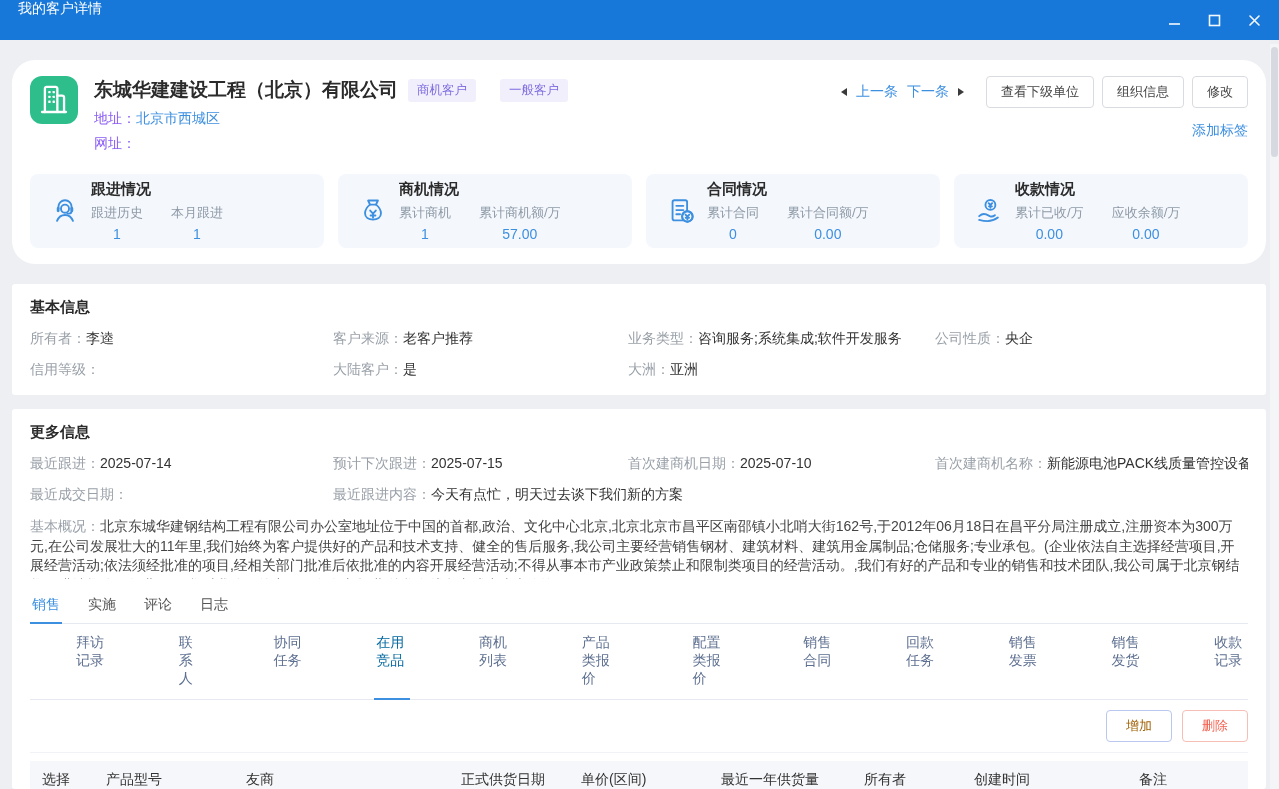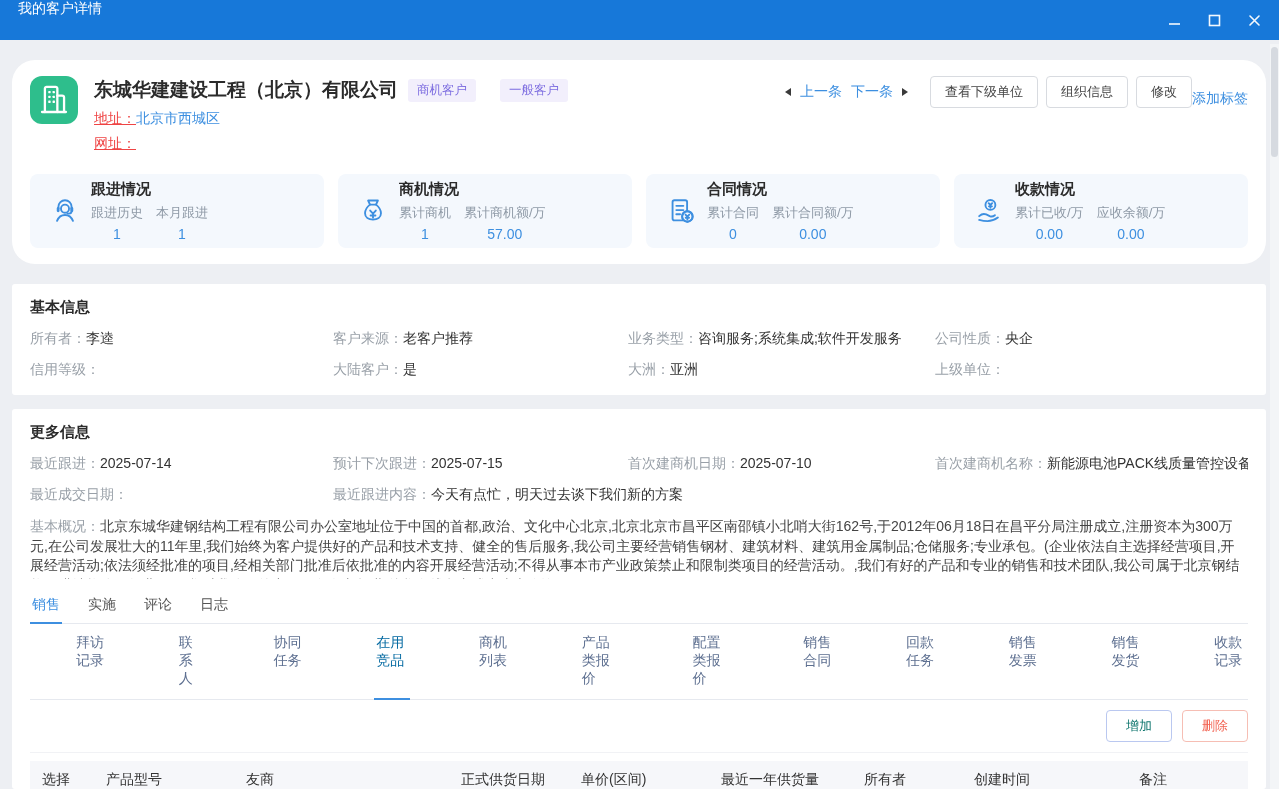--- a/index.html
+++ b/index.html
@@ -20,36 +20,36 @@
 
   
   .header-card { padding:16px 18px;border-radius:23px; }
   .header-top { display:flex; align-items:flex-start; }
   .company-avatar { width:48px; height:48px; border-radius:12px; background:#2EBE8C; display:flex; align-items:center; justify-content:center; margin-right:16px; flex:none; }
   .company-main { padding-top:1px; }
   .name-row { display:flex; align-items:center; gap:10px; }
   .company-name { font-size:19px; font-weight:bold; color:#2b2b2b; }
   .tag { background:#F2EFFC; color:#7D6DE0; font-size:12.5px; padding:3px 9px; border-radius:3px; }
   .meta-row { margin-top:7px; font-size:14px; min-height:17px; }
-  .m-label { color:#ef4444;text-decoration:underline; }
-  .header-actions { margin-left:auto; display:flex; flex-direction:row; align-items:flex-end; }
+  .m-label { color:#8b5cf6; }
+  .header-actions { margin-left:auto; display:flex; flex-direction:column; align-items:flex-end; }
   .actions-line1 { display:flex; align-items:center; }
   .pager { display:flex; align-items:center; gap:9px; margin-right:14px; font-size:14px; }
   .tri { width:0; height:0; display:inline-block; cursor:pointer; }
   .tri-left { border-top:4.5px solid transparent; border-bottom:4.5px solid transparent; border-right:6.5px solid #3a3a3a; }
   .tri-right { border-top:4.5px solid transparent; border-bottom:4.5px solid transparent; border-left:6.5px solid #3a3a3a; }
   .hbtn { padding:6px 14px; font-size:13px; color:#444; border:1px solid #D8DBE0; border-radius:4px; background:#fff; margin-left:8px; cursor:pointer; font-family:inherit; }
   .actions-line2 { margin-top:14px; font-size:14px; }
 
   
   .stats-row { display:flex; gap:14px; margin-top:21px; }
   .stat-card { flex:1; display:flex; align-items:center; background:#F4F8FD; border-radius:8px; padding:12px 14px; height:74px; }
   .stat-icon { width:42px; flex:none; display:flex; align-items:center; justify-content:center; margin-right:5px; }
   .stat-title { font-size:15px; font-weight:bold; color:#2b2b2b; margin-bottom:5px; }
-  .stat-metrics { display:flex; gap:13px; }
+  .stat-metrics { display:flex; gap:28px; }
   .metric { text-align:center; }
   .m-lab { font-size:13px; color:#8E99A6; }
   .m-val { font-size:14px; color:#3D8FE0; margin-top:4px; }
 
   
   .info-card { padding:14px 18px 16px; margin-top:20px; }
   .more-card { margin-top:14px; flex:1; padding-bottom:0; overflow:hidden; }
   .sec-title { font-size:15px; font-weight:bold; color:#2b2b2b; margin-bottom:13px; }
   .fields-grid { display:grid; grid-template-columns:303px 295px 307px 1fr; row-gap:13px; font-size:14px; }
   .field { min-height:17px; white-space:nowrap; overflow:hidden; }
@@ -63,21 +63,21 @@
   .tabs-main { margin-top:9px; border-bottom:1px solid #E6E9EF; display:flex; gap:24px; }
   .tab { padding:8px 2px; font-size:14px; color:#555; cursor:pointer; border-bottom:2px solid transparent; margin-bottom:-1px; }
   .tab.active { color:#3D8FE0; border-bottom-color:#3D8FE0; font-weight:500; }
   .tabs-sub { border-bottom:1px solid #E6E9EF; display:flex; gap:23px; }
   .subtab { padding:10px 2px; font-size:14px; color:#5D6F90; cursor:pointer; border-bottom:2px solid transparent; margin-bottom:-1px;margin-left:44px; }
   .subtab.active { color:#0369a1; border-bottom-color:#3D8FE0; }
 
   
   .toolbar { display:flex; justify-content:flex-end; gap:10px; padding:10px 0; border-bottom:1px solid #F1F2F5; }
   .btn { font-size:13px; padding:6px 19px; border-radius:4px; background:#fff; cursor:pointer; font-family:inherit; }
-  .btn-add { color:#0f766e; border:1px solid #BAC8F0; }
+  .btn-add { color:#a16207; border:1px solid #BAC8F0; }
   .btn-del { color:#F2604F; border:1px solid #F6BEB4; }
 
   
   .grid-table { width:100%; border-collapse:collapse; margin-top:8px; font-size:14px; }
   .grid-table th { background:#F6F7FA; font-weight:400; color:#333; text-align:left; padding:10px 12px; }
   .col-0 { width:64px; } .col-1 { width:140px; } .col-2 { width:215px; } .col-3 { width:120px; }
   .col-4 { width:140px; } .col-5 { width:143px; } .col-6 { width:110px; } .col-7 { width:165px; }
 
   
   .scrollbar { position:fixed; top:44px; right:0; width:9px; height:745px; background:#F3F5F7; }
@@ -265,21 +265,20 @@
   <section class="card info-card">
     <div class="sec-title">基本信息</div>
     <div class="fields-grid">
         <div class="field"><span class="f-label">所有者：</span><span class="f-value">李逵</span></div>
         <div class="field"><span class="f-label">客户来源：</span><span class="f-value">老客户推荐</span></div>
         <div class="field"><span class="f-label">业务类型：</span><span class="f-value">咨询服务;系统集成;软件开发服务</span></div>
         <div class="field"><span class="f-label">公司性质：</span><span class="f-value">央企</span></div>
         <div class="field"><span class="f-label">信用等级：</span><span class="f-value"></span></div>
         <div class="field"><span class="f-label">大陆客户：</span><span class="f-value">是</span></div>
         <div class="field"><span class="f-label">大洲：</span><span class="f-value">亚洲</span></div>
-        <div class="field"><span class="f-label">上级单位：</span><span class="f-value"></span></div>
       </div>
   </section>
 
   <section class="card info-card more-card">
     <div class="sec-title">更多信息</div>
     <div class="fields-grid">
         <div class="field"><span class="f-label">最近跟进：</span><span class="f-value">2025-07-14</span></div>
         <div class="field"><span class="f-label">预计下次跟进：</span><span class="f-value">2025-07-15</span></div>
         <div class="field"><span class="f-label">首次建商机日期：</span><span class="f-value">2025-07-10</span></div>
         <div class="field"><span class="f-label">首次建商机名称：</span><span class="f-value">新能源电池PACK线质量管控设备</span></div>

